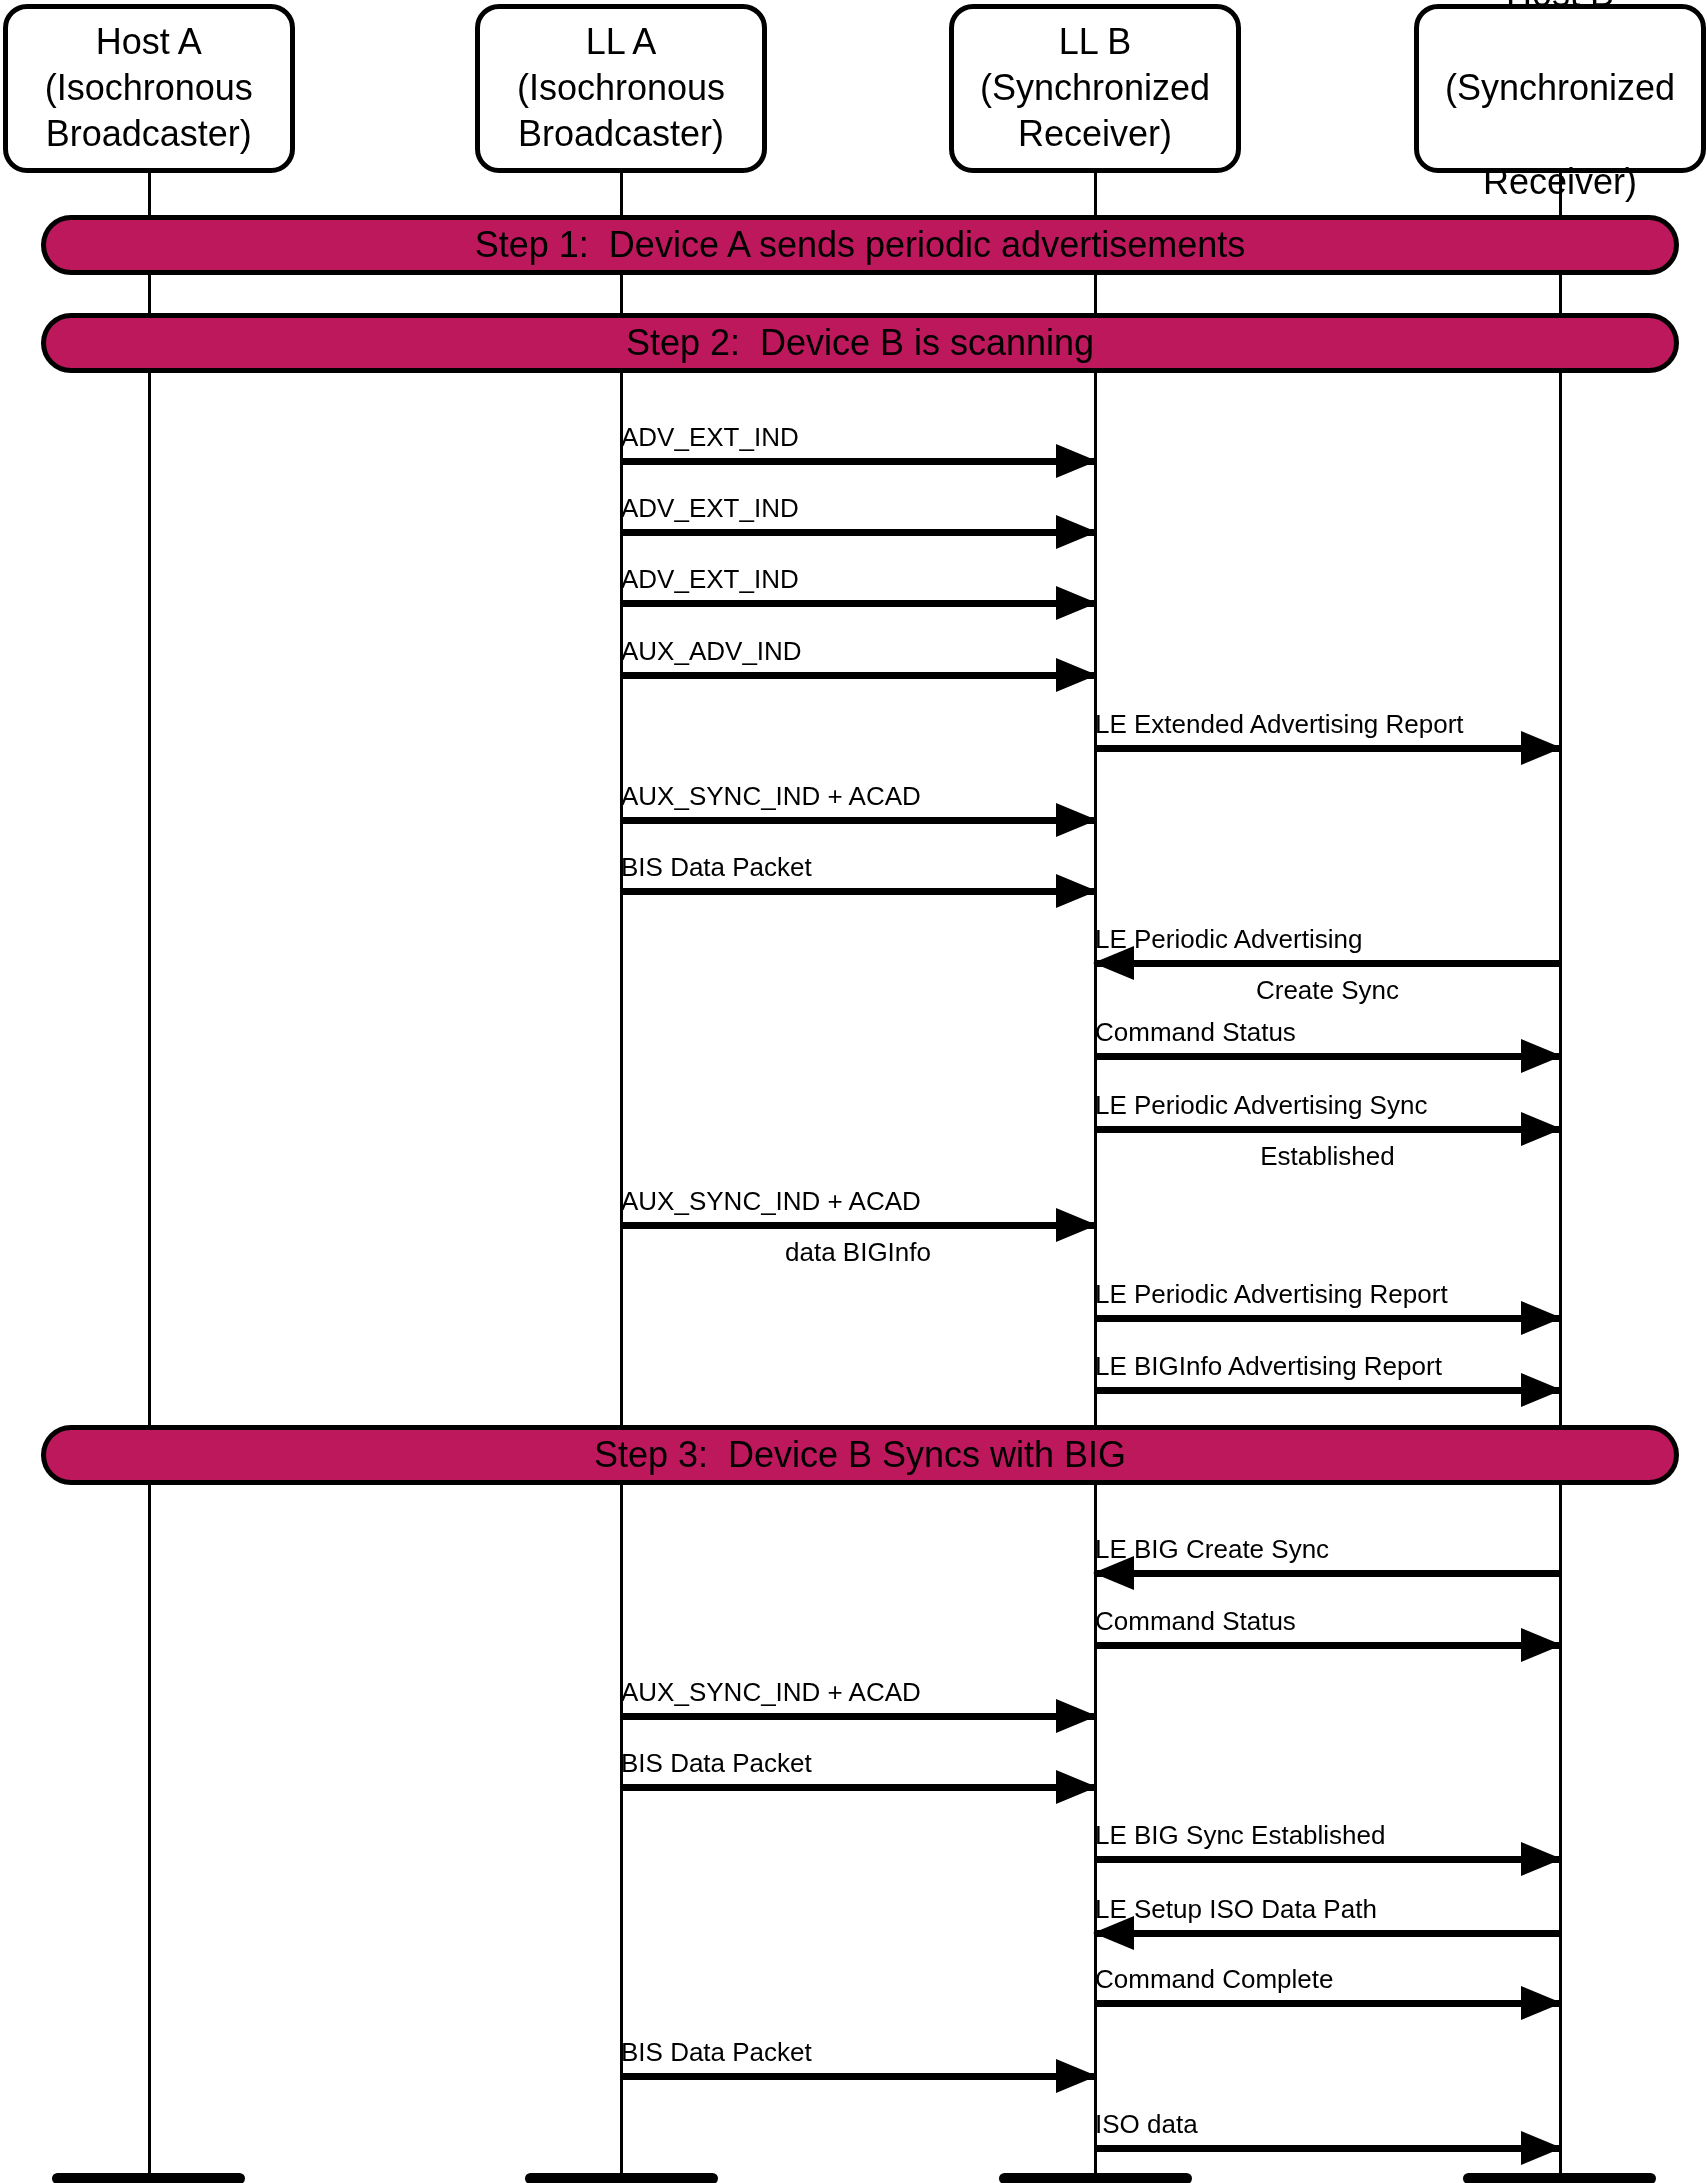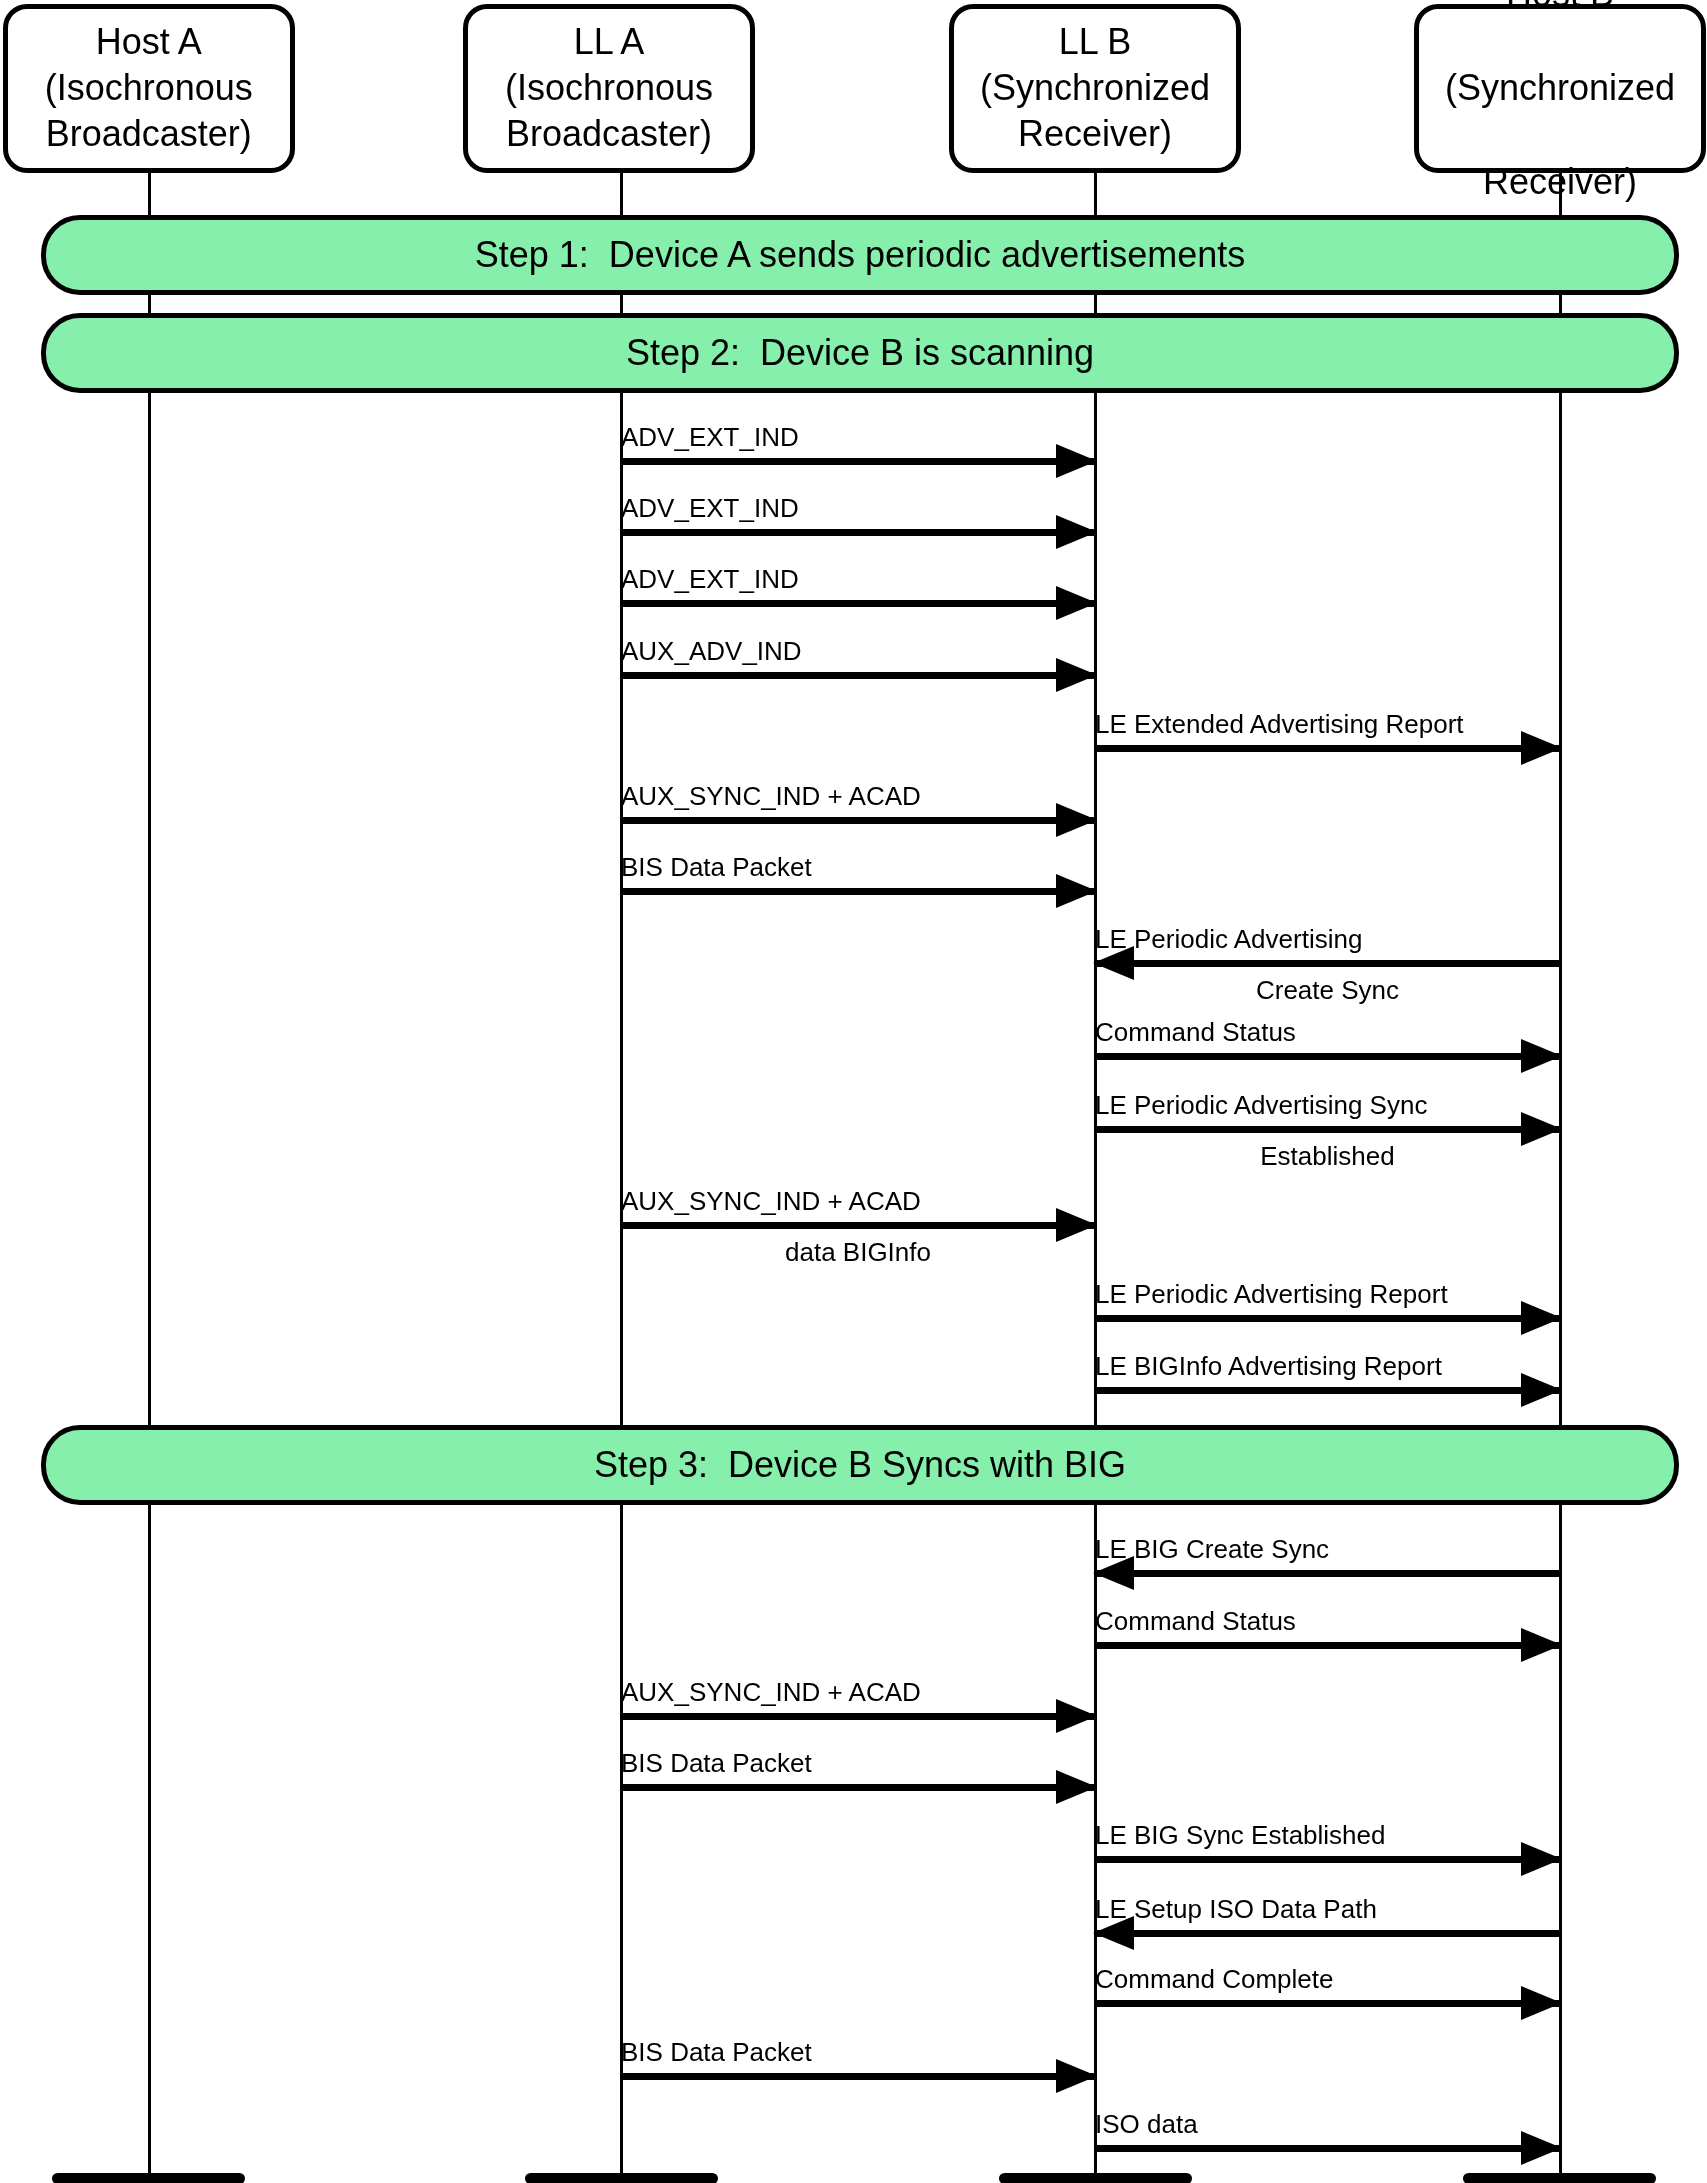--- a/index.html
+++ b/index.html
@@ -8,22 +8,22 @@
     font-family:"Liberation Sans",sans-serif;color:#000;
   }
   .lifeline{position:absolute;width:2.8px;top:171px;height:2007px;background:#000;}
   .actor-box{
     position:absolute;top:3.7px;width:292px;height:169px;box-sizing:border-box;
     border:5.6px solid #000;border-radius:24px;background:#fff;
     display:flex;flex-direction:column;justify-content:center;align-items:center;
     font-size:36px;line-height:46px;
   }
   .banner{
-    position:absolute;left:41px;width:1638px;height:80px;box-sizing:border-box;
-    border:5.6px solid #000;border-radius:39px;background:#86efac;
+    position:absolute;left:41px;width:1638px;height:60px;box-sizing:border-box;
+    border:5.6px solid #000;border-radius:39px;background:#be185d;
     display:flex;align-items:center;justify-content:center;
   }
   .banner-label{font-size:36px;white-space:pre;}
   .msg{position:absolute;}
   .msg-line{position:absolute;left:0;top:-2.8px;width:100%;height:6.6px;background:#000;}
   .msg-head-right{
     position:absolute;right:-1.9px;top:-17px;width:0;height:0;
     border-top:17px solid transparent;border-bottom:17px solid transparent;
     border-left:41px solid #000;
   }
@@ -62,21 +62,21 @@
       <div class="banner" style="top: 1425px;">
         <span class="banner-label">Step 3:  Device B Syncs with BIG</span>
       </div>
     </div>
   <div id="layer-actors">
       <div class="actor-box" style="left: 2.8px;">
         <span>Host A</span>
         <span>(Isochronous</span>
         <span>Broadcaster)</span>
       </div>
-      <div class="actor-box" style="left: 463px;">
+      <div class="actor-box" style="left: 475px;">
         <span>LL A</span>
         <span>(Isochronous</span>
         <span>Broadcaster)</span>
       </div>
       <div class="actor-box" style="left: 949px;">
         <span>LL B</span>
         <span>(Synchronized</span>
         <span>Receiver)</span>
       </div>
       <div class="actor-box" style="left: 1414px; gap: 48px;">

